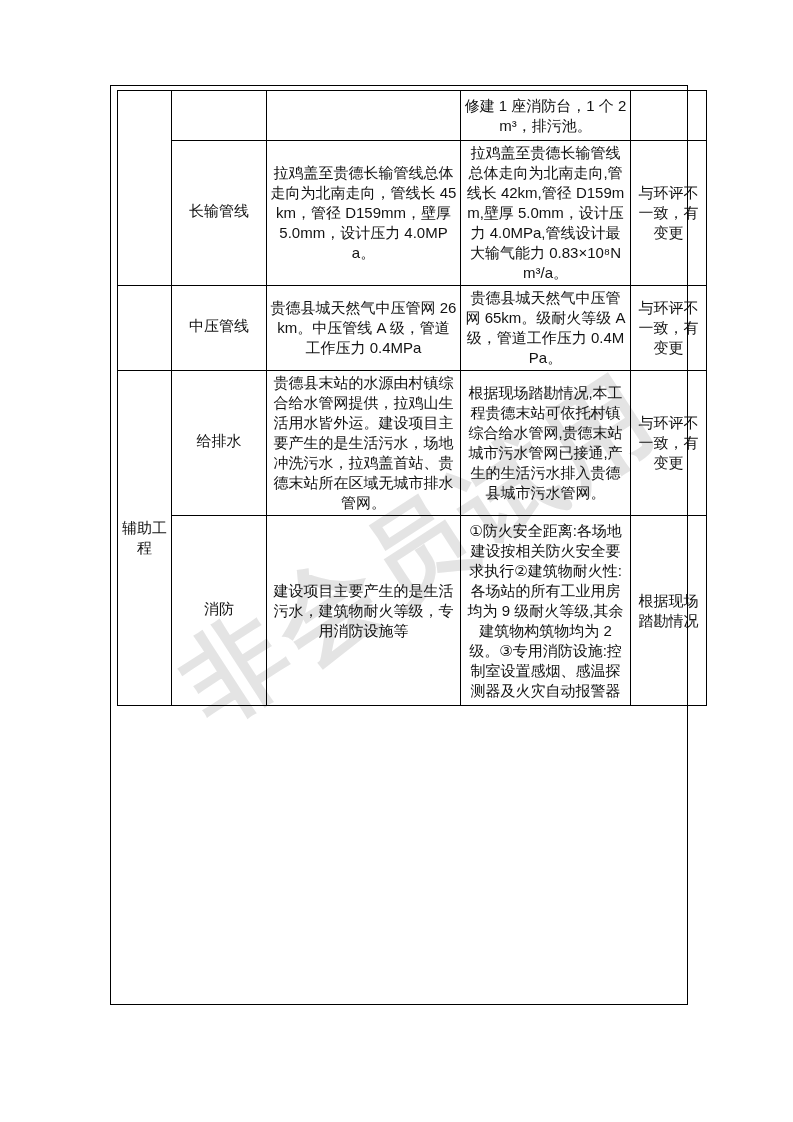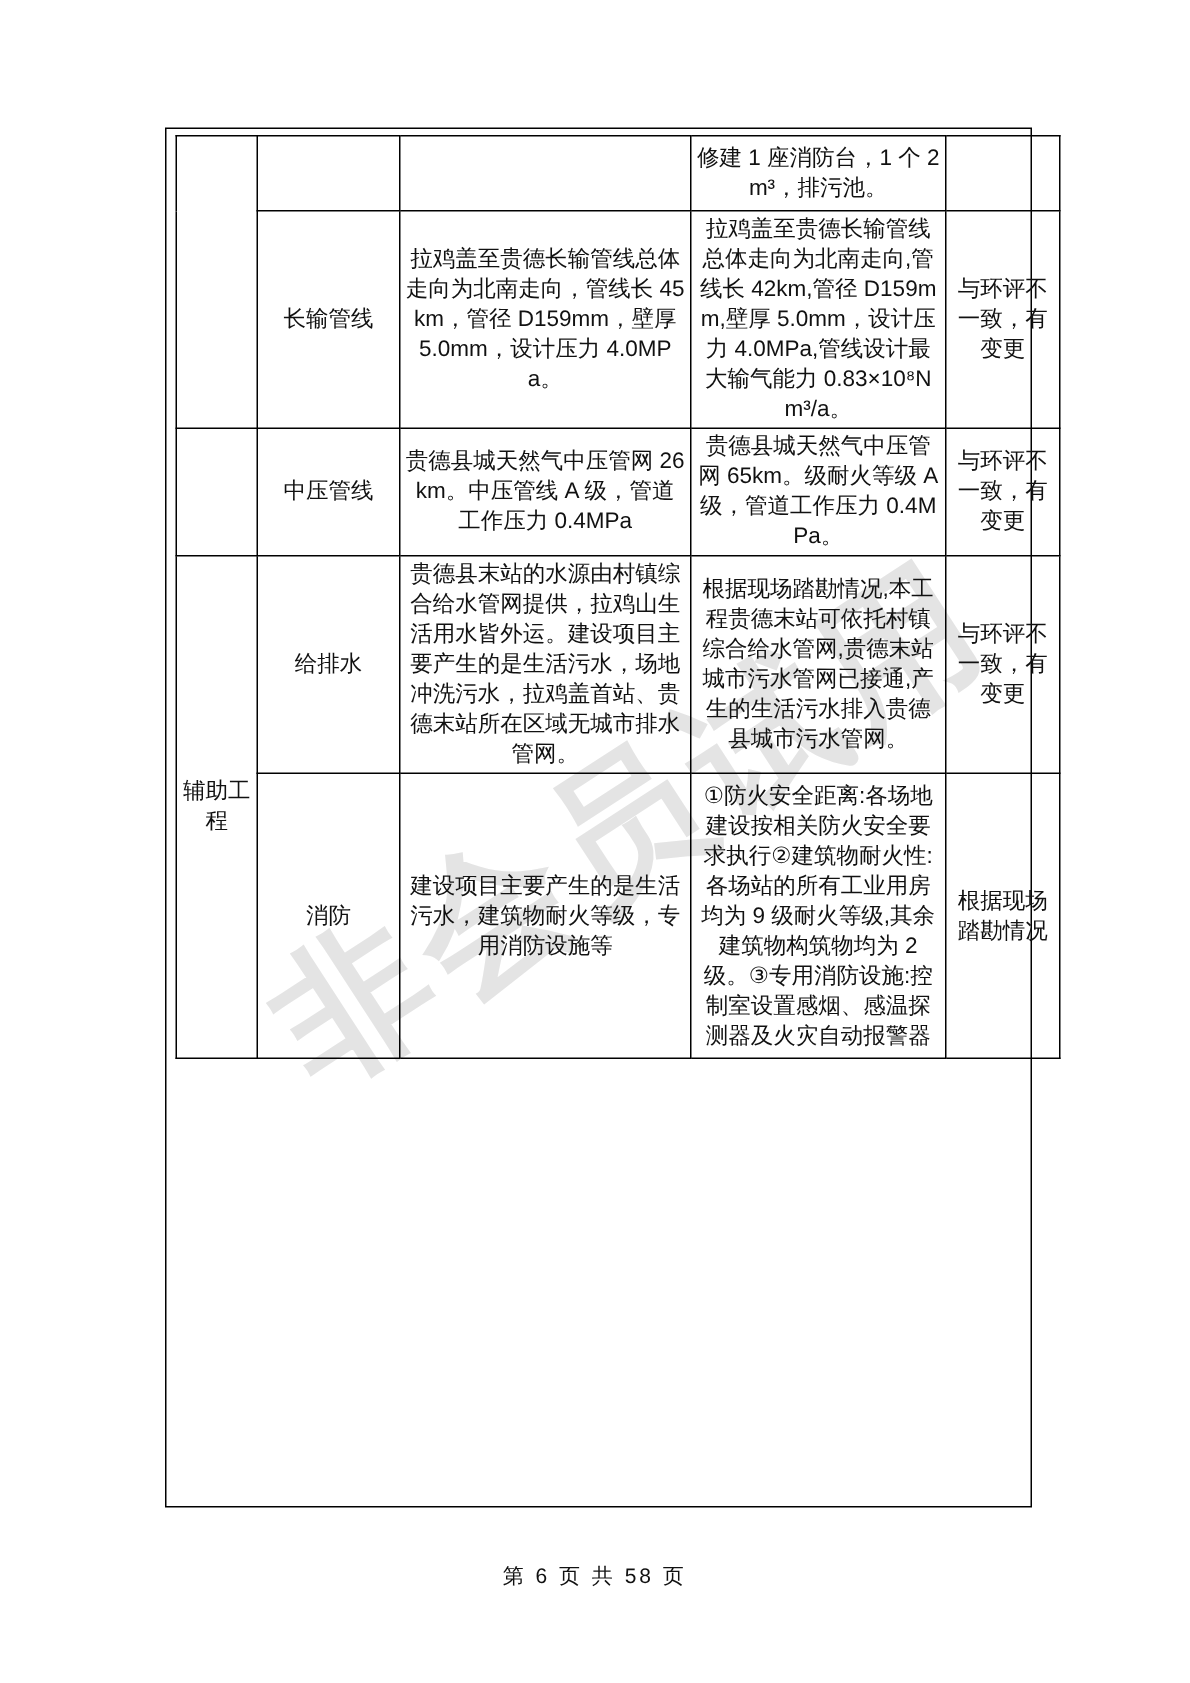--- a/index.html
+++ b/index.html
@@ -47,21 +47,21 @@
     text-align:center;
     vertical-align:middle;
     font-size:15px;
     line-height:20px;
     padding:2px 3px;
     word-break:break-all;
     background:transparent;
     margin-left:40px;
   }
   td.c1{width:47px;font-family:Liberation Serif, serif;}
-  td.c2{width:88px;}
+  td.c2{width:88px;font-family:Liberation Mono, monospace;}
   td.c3{width:187px;}
   td.c4{width:163px;}
   td.c5{width:69px;}
   tr.row-a{height:50px;}
   tr.row-b{height:123px;}
   tr.row-c{height:69px;}
   tr.row-d{height:141px;}
   tr.row-e{height:190px;}
   .footer{
     position:absolute;
@@ -114,15 +114,14 @@
       </tr>
       <tr class="row-e">
         <td class="c2">消防</td>
         <td class="c3">建设项目主要产生的是生活污水，建筑物耐火等级，专用消防设施等</td>
         <td class="c4">①防火安全距离:各场地建设按相关防火安全要求执行②建筑物耐火性:各场站的所有工业用房均为 9 级耐火等级,其余建筑物构筑物均为 2 级。③专用消防设施:控制室设置感烟、感温探测器及火灾自动报警器</td>
         <td class="c5">根据现场踏勘情况</td>
       </tr>
     </tbody>
   </table>
 
-  <div class="footer">第 6 页 共 58 页</div>
 
 </div>
 
 </body></html>

